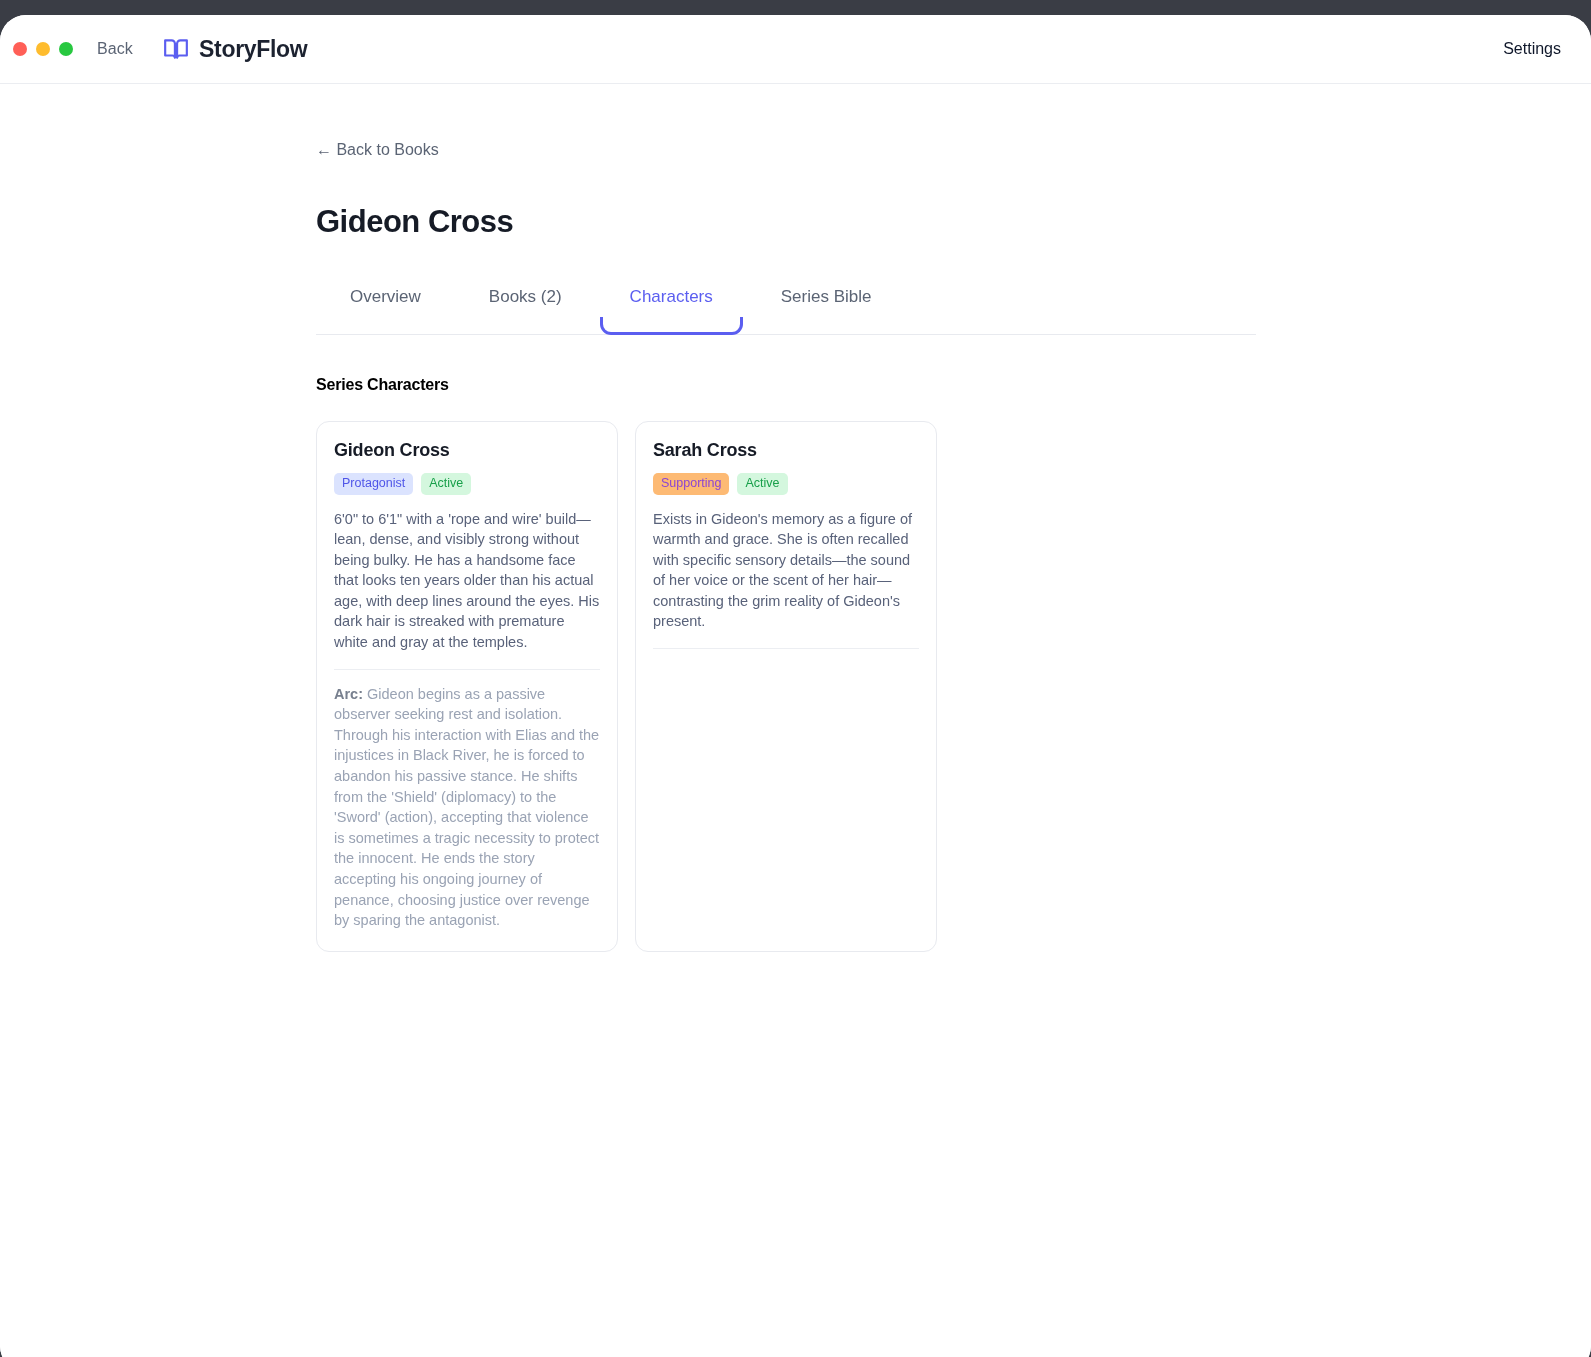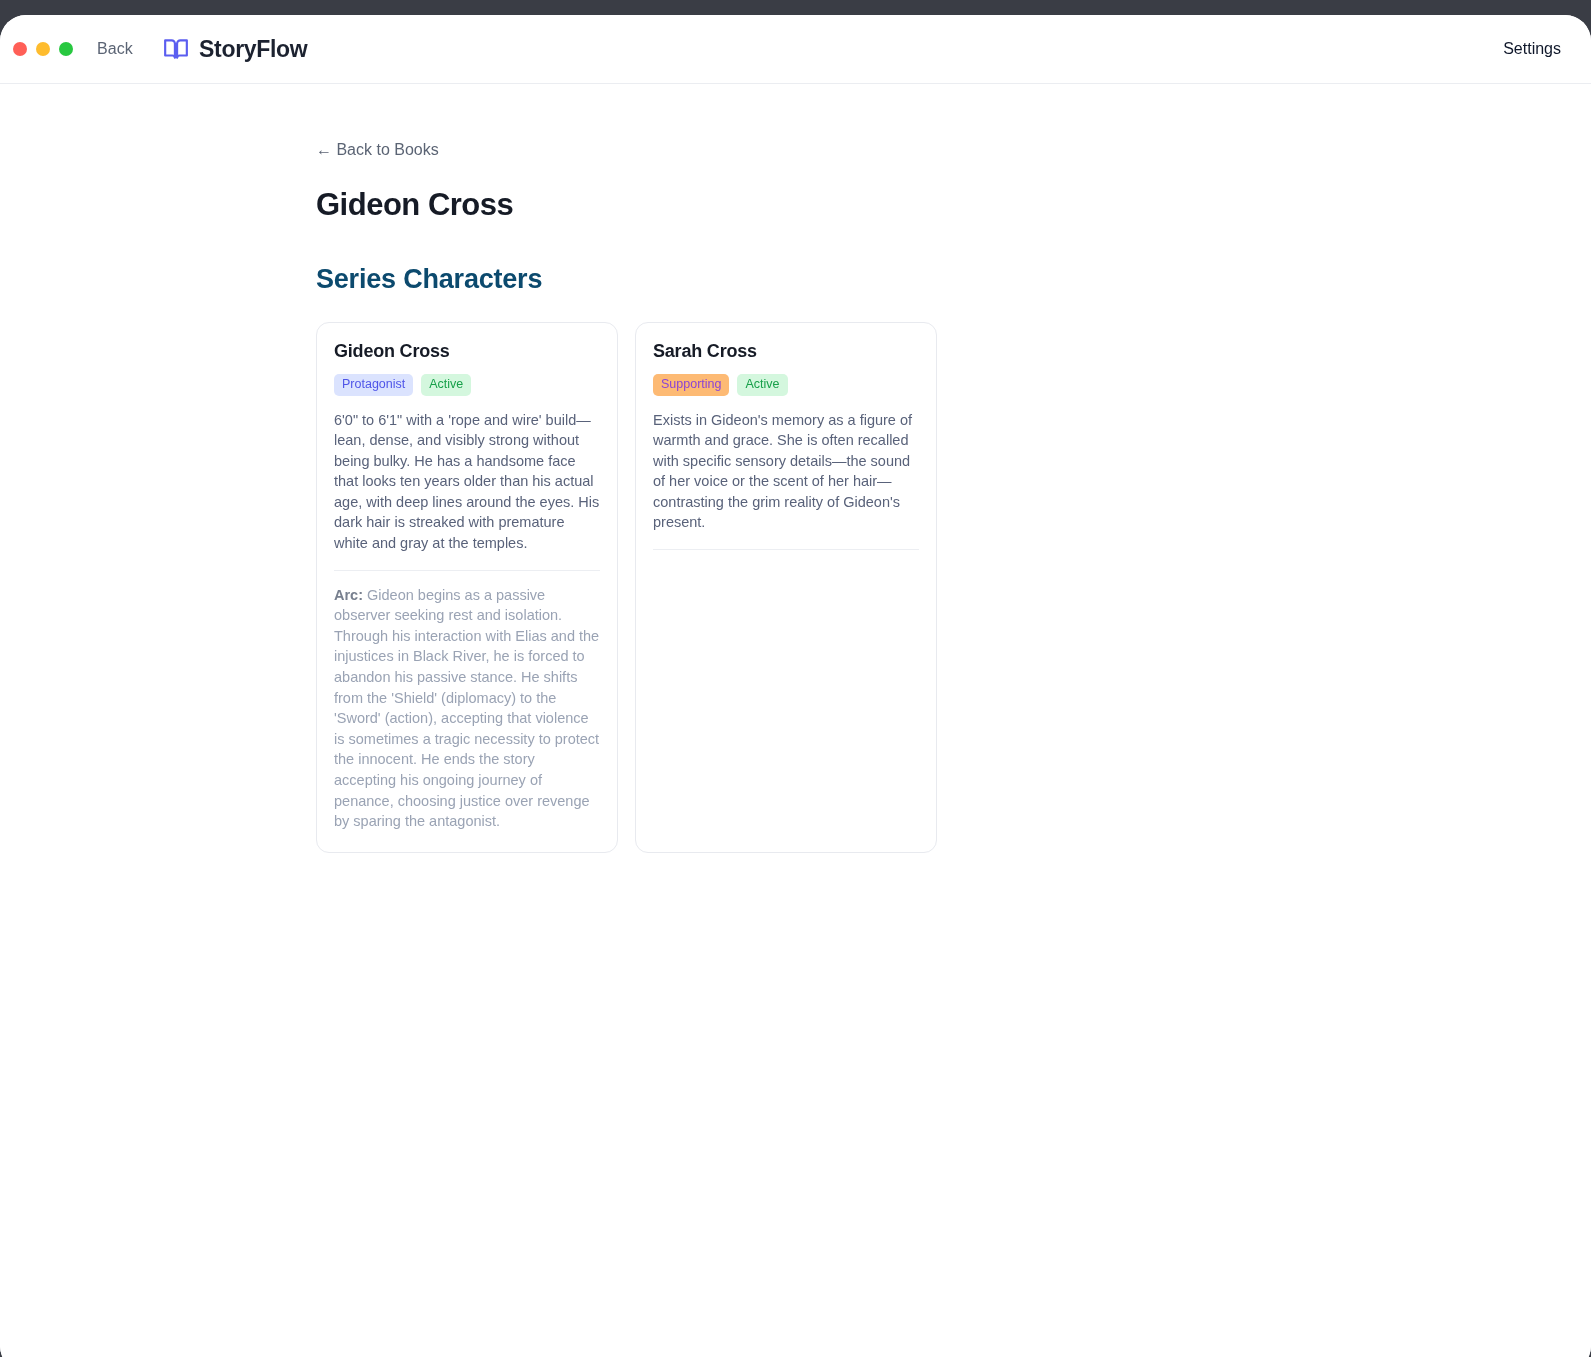--- a/index.html
+++ b/index.html
@@ -100,21 +100,21 @@
     position: absolute;
     left: 316px;
     top: 57px;
     width: 940px;
   }
 
   .back-books {
     font-size: 16px;
     color: #5b6474;
     display: inline-block;
-    margin-bottom: 0;
+    margin-bottom: 17px;
     text-align: right;
   }
 
   .page-title {
     font-size: 31px;
     font-weight: bold;
     color: #161b26;
     letter-spacing: -0.5px;
     margin: 28px 0 0 0;
   }
@@ -167,23 +167,23 @@
   }
 
   
   .section-head {
     display: flex;
     align-items: center;
     justify-content: space-between;
     margin-top: 41px;
   }
   .section-title {
-    font-size: 27px;
-    font-weight: bold;
-    color: #0c4a6e;
+    font-size: 16px;
+    font-weight: bold;
+    color: #000000;
     letter-spacing: -0.2px;
   }
   .section-right {
     display: flex;
     align-items: center;
     gap: 21px;
   }
   .char-count {
     font-size: 15px;
     color: #9aa2b1;
@@ -297,20 +297,36 @@
   </div>
 
   <div class="content">
     <div class="inner">
 
       <a class="back-books" href="#" style="text-decoration:none;">← Back to Books</a>
 
       <h1 class="page-title">Gideon Cross</h1>
 
       
+      <div class="tabbar">
+        <div class="tabs">
+          <div class="tab">
+            <span>Overview</span>
+          </div>
+          <div class="tab">
+            <span>Books (2)</span>
+          </div>
+          <div class="tab active">
+            <span>Characters</span>
+          </div>
+          <div class="tab">
+            <span>Series Bible</span>
+          </div>
+        </div>
+      </div>
 
       
       <div class="section-head">
         <div class="section-title">Series Characters</div>
       </div>
 
       
       <div class="cards">
 
         <div class="card">

